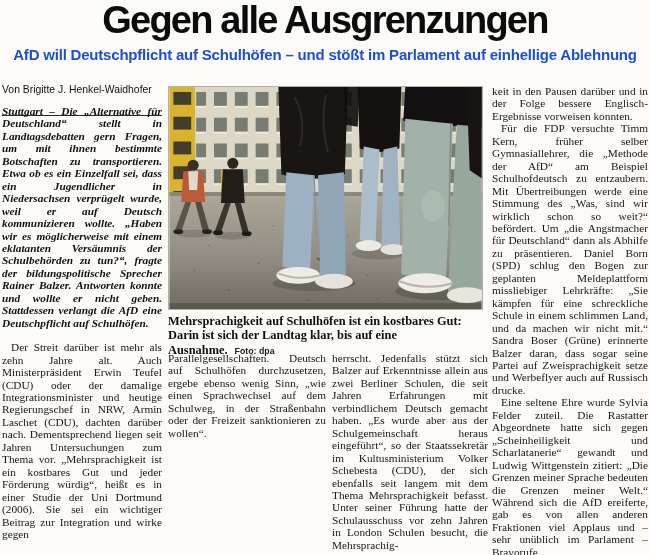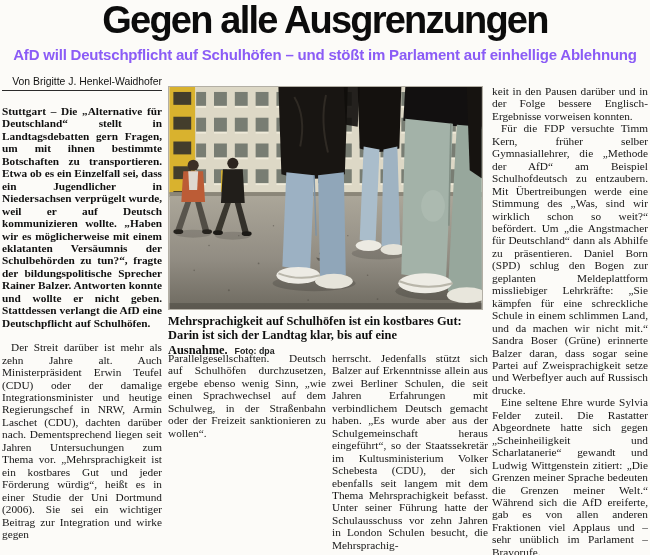--- a/index.html
+++ b/index.html
@@ -9,39 +9,39 @@
     font-family:"Liberation Serif", serif; color:#161616;
   }
   
   .masthead { position:absolute; top:0; left:0; width:650px; text-align:center; }
   .headline {
     margin:1px 0 0; font-family:"Liberation Sans", sans-serif; font-weight:bold;
     font-size:38px; line-height:1.04; letter-spacing:-1.8px; color:#0c0c0c;
   }
   .subhead {
     margin:5px 8px 0; font-family:"Liberation Sans", sans-serif; font-weight:bold;
-    font-size:15px; letter-spacing:-0.2px; color:#8b5cf6;
+    font-size:15px; letter-spacing:-0.2px; color:#1d4ed8;
   }
   
   .byline-wrap {
-    position:absolute; left:2px; top:76px; width:160px;
-    border-bottom:1.4px solid #2b2b2b; padding-bottom:3px;
-    font-family:"Liberation Sans", sans-serif; font-size:10.4px; color:#111;text-align:right;
+    position:absolute; left:2px; top:84px; width:160px;
+    border-bottom:1.4px solid #2b2b2b; padding-bottom:20px;
+    font-family:"Liberation Sans", sans-serif; font-size:10.4px; color:#111;
   }
   
   .col {
     position:absolute; font-size:11.3px; line-height:12.45px;
     text-align:justify; hyphens:auto; -webkit-hyphens:auto;
   }
   .col p { margin:0; }
   .col-1 { left:2px;   top:105px; width:160px; }
   .col-2 { left:168px; top:352px; width:158px; }
   .col-3 { left:332px; top:352px; width:156px; }
   .col-4 { left:492px; top:85px;  width:156px; }
-  .lede { font-weight:bold; color:#101010; }
+  .lede { font-weight:bold; color:#101010;font-style:italic; }
   .p-gap { margin-top:12px !important; }
   .indent { text-indent:9px; }
   
   .photo-figure { position:absolute; left:168px; top:86px; width:315px; margin:0; }
   .photo-frame { border:1px solid #b3afa5; line-height:0; }
   .photo-frame svg { display:block; width:313px; height:222px; }
   figcaption {
     margin-top:4px; font-weight:bold; font-size:12.4px; line-height:14.4px;
     text-align:left; color:#0f0f0f;
   }

